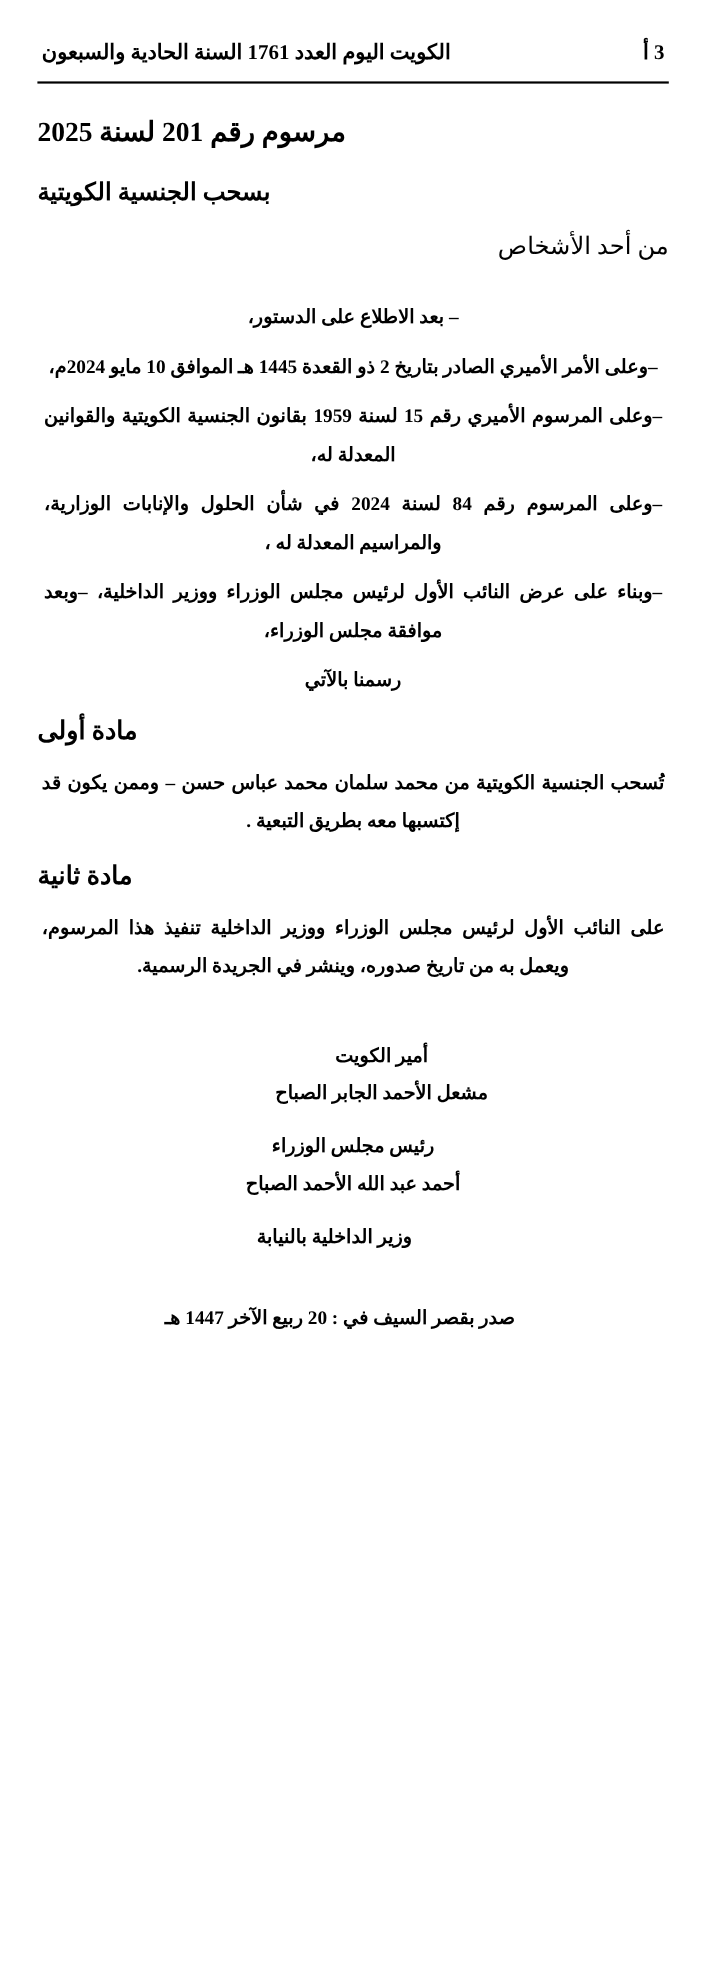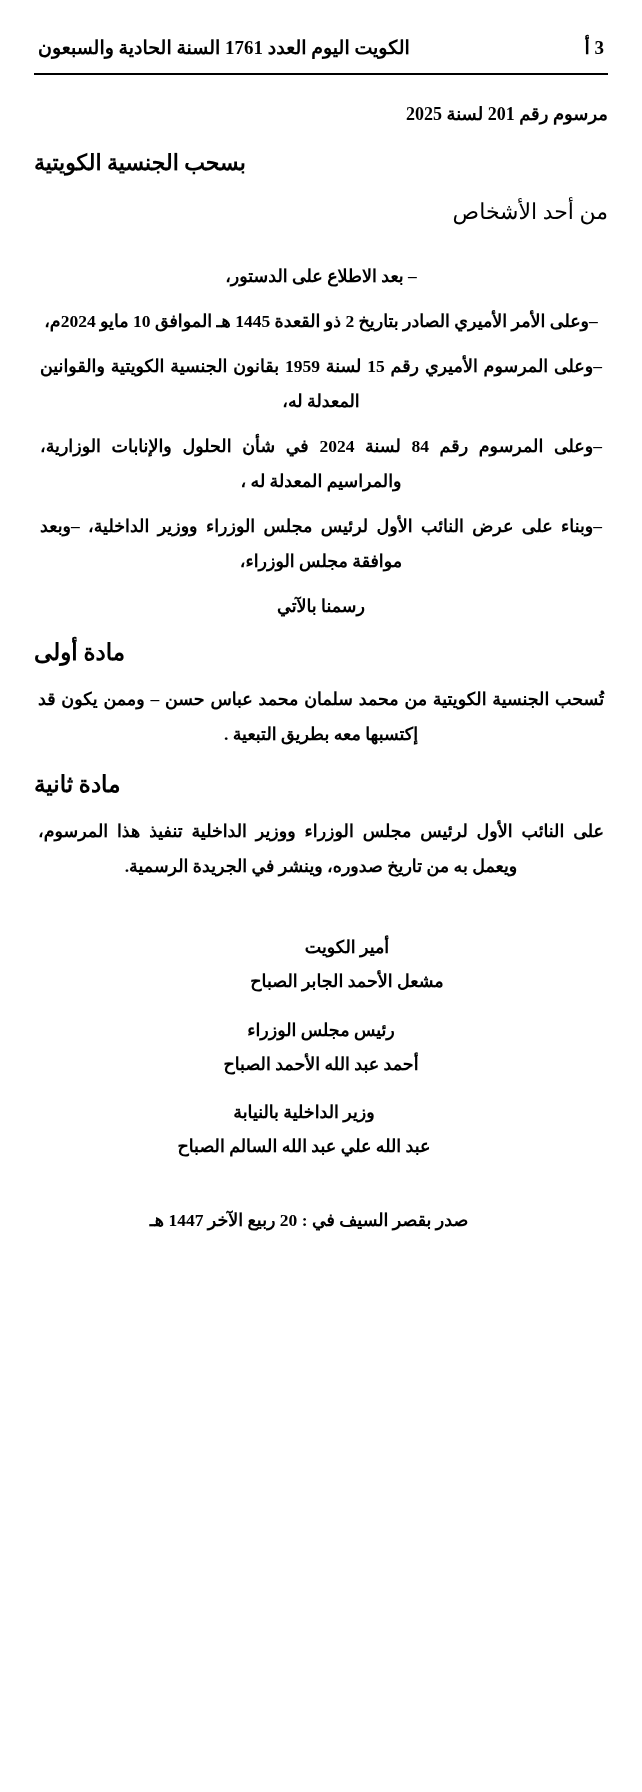--- a/index.html
+++ b/index.html
@@ -40,22 +40,22 @@
     direction: rtl;
     white-space: nowrap;
   }
   .header-rule {
     border: none;
     border-top: 2.5px solid #000;
     margin: 6px 0 26px 0;
   }
   
   .decree-title {
-    text-align: right;
-    font-size: 18px;
+    text-align: left;
+    font-size: 25px;
     font-weight: bold;
     line-height: 1.55;
     margin: 0 0 16px 0;
   }
   .decree-sub {
     text-align: left;
     font-size: 22px;
     font-weight: bold;
     line-height: 1.6;
     margin: 0 0 14px 0;
@@ -163,21 +163,20 @@
     <div class="sig-group sig-g1">
       <div class="sig-role">أمير الكويت</div>
       <div class="sig-name">مشعل الأحمد الجابر الصباح</div>
     </div>
     <div class="sig-group sig-g2">
       <div class="sig-role">رئيس مجلس الوزراء</div>
       <div class="sig-name">أحمد عبد الله الأحمد الصباح</div>
     </div>
     <div class="sig-group sig-g3">
       <div class="sig-role">وزير الداخلية بالنيابة</div>
-      <div class="sig-name">عبد الله علي عبد الله السالم الصباح</div>
     </div>
   </div>
 
   <div class="dates">
     <div class="date-line">صدر بقصر السيف في : 20 ربيع الآخر 1447 هـ</div>
   </div>
 
 </div>
 
 </body></html>

